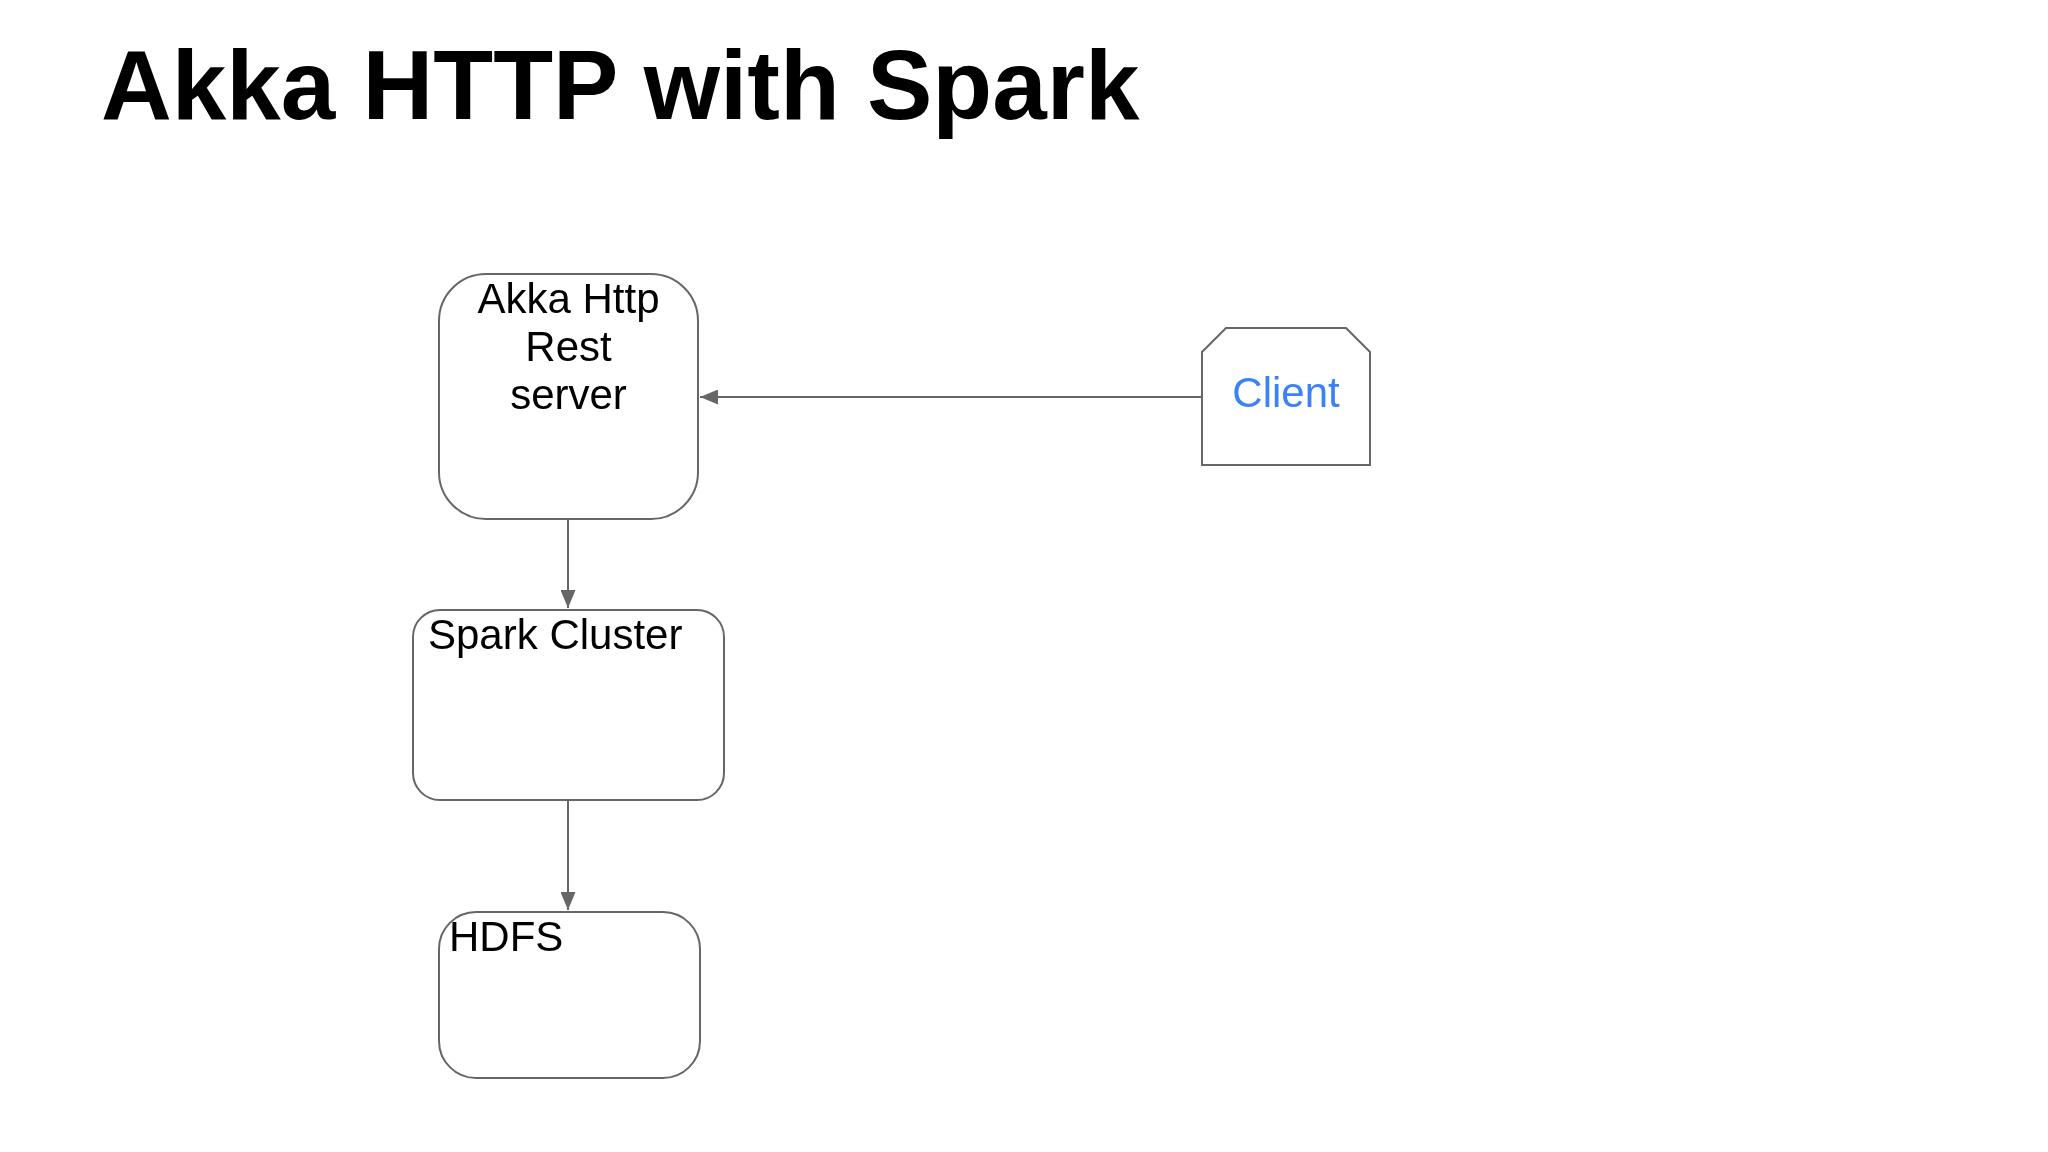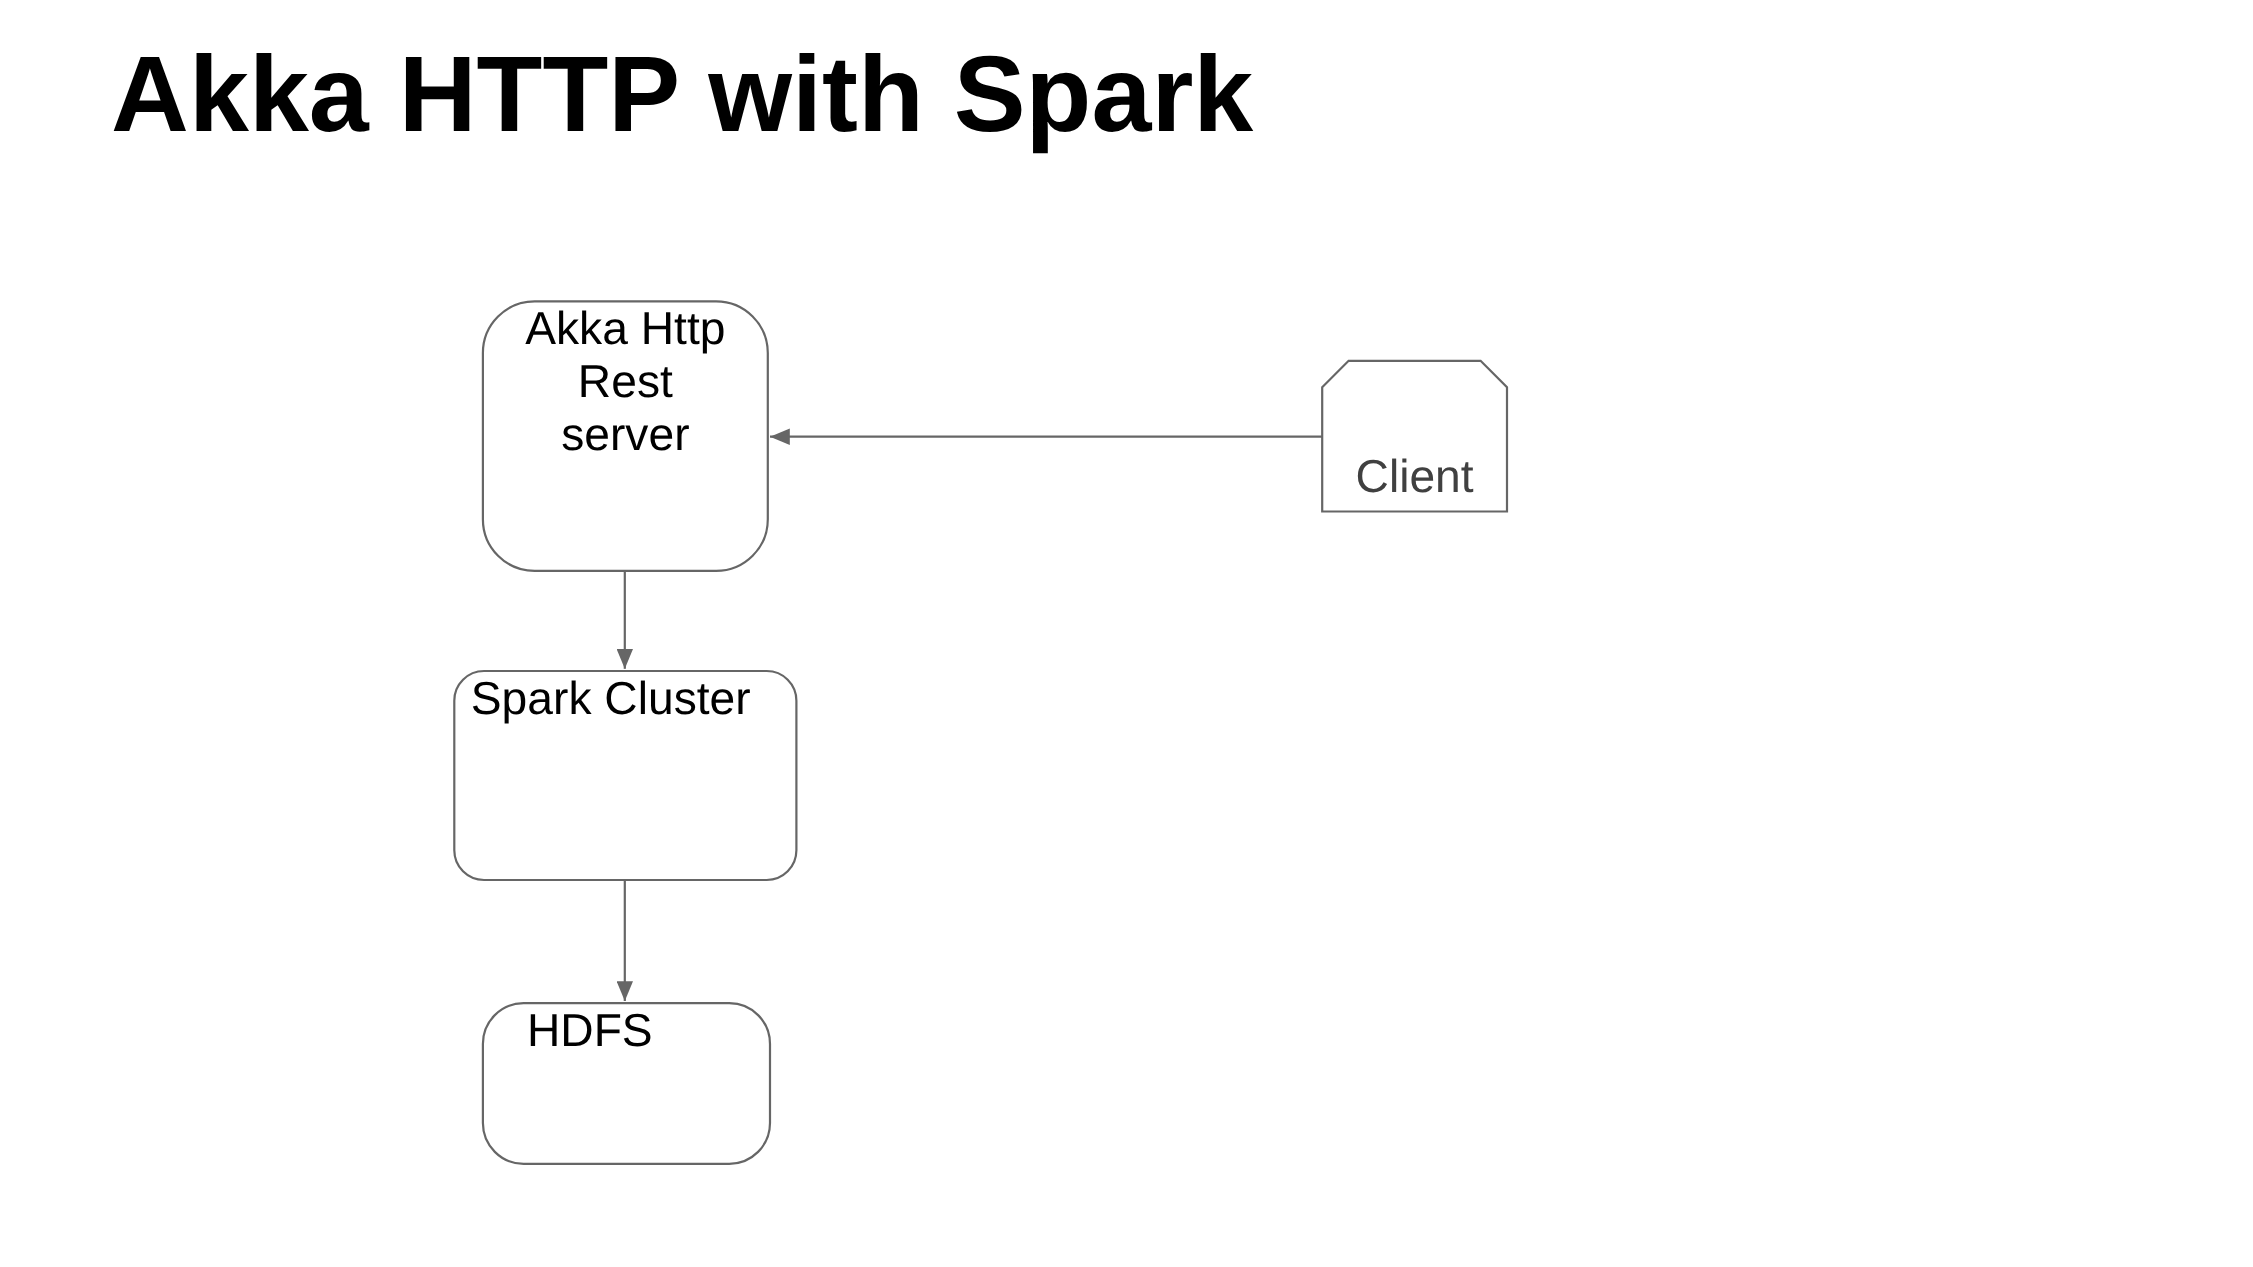--- a/index.html
+++ b/index.html
@@ -49,32 +49,32 @@
     text-align: center;
   }
   .node-spark {
     left: 412px; top: 609px;
     width: 313px; height: 192px;
     border-radius: 28px;
     padding-left: 14px;
   }
   .node-hdfs {
     left: 438px; top: 911px;
-    width: 263px; height: 148px;
+    width: 263px; height: 168px;
     border-radius: 38px;
-    padding-left: 39px;
+    padding-left: 9px;
   }
   .node-client-label {
     position: absolute;
     left: 1202px; top: 328px;
     width: 168px; height: 129px;
     display: flex;
-    align-items: flex-end;
+    align-items: center;
     justify-content: center;
-    color: #404040;
+    color: #3b82f6;
     font-size: 42px;
     line-height: 48px;
     background: transparent;
   }
 </style>
 </head>
 <body>
 
 <div id="canvas">
 

